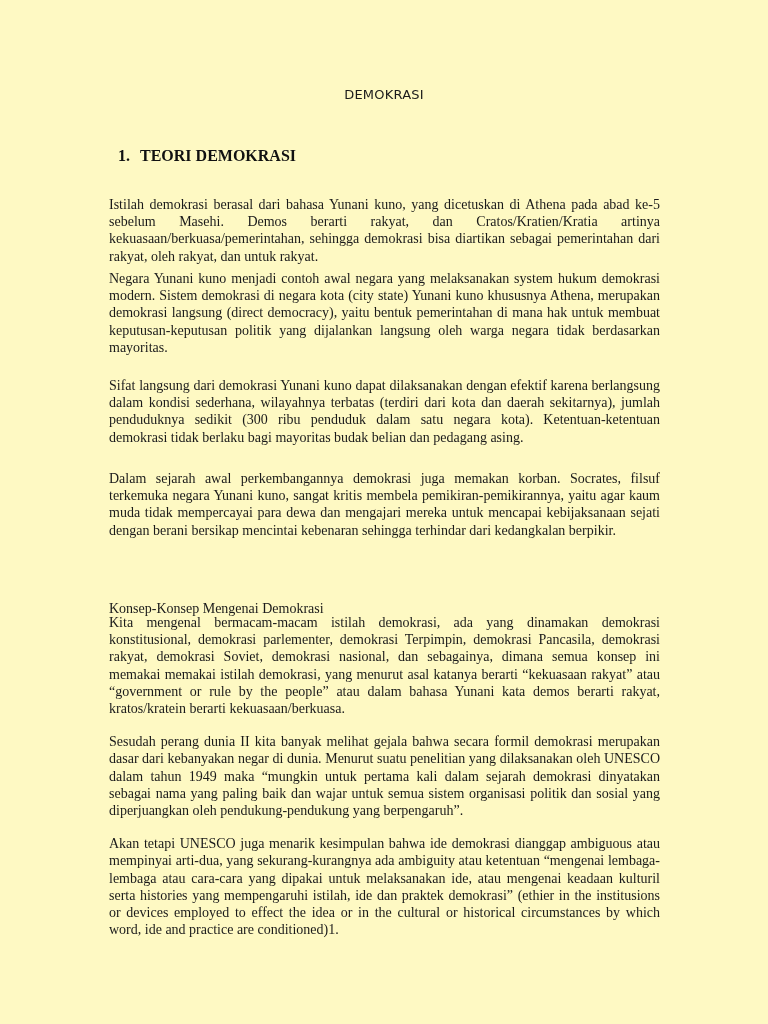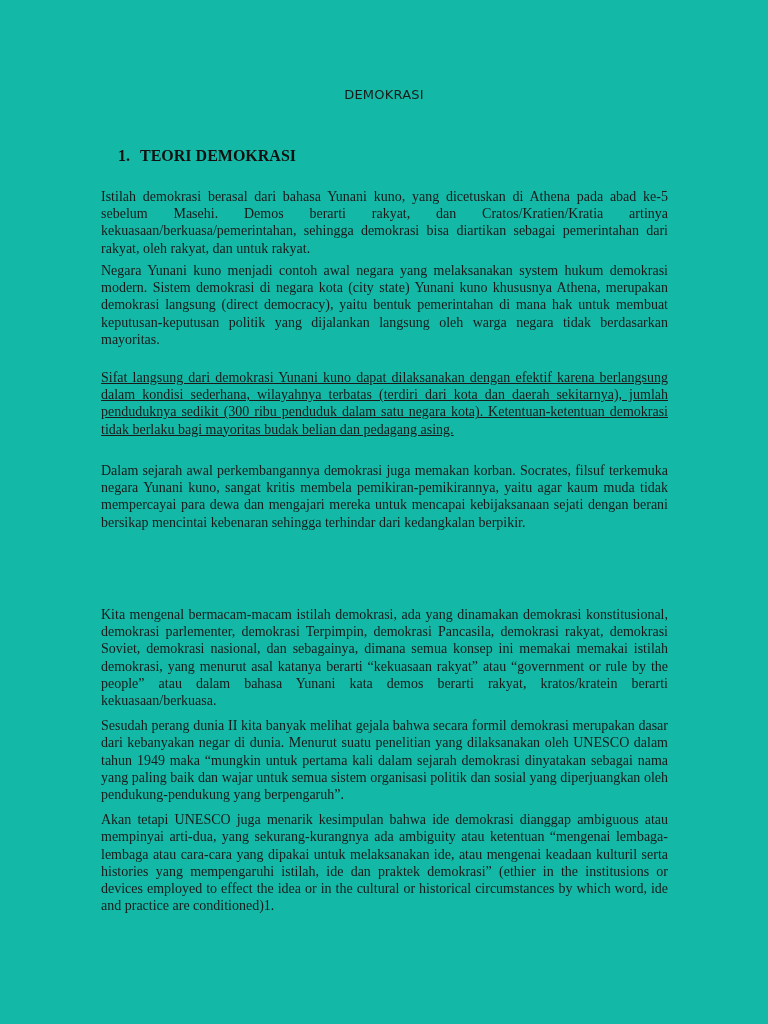--- a/index.html
+++ b/index.html
@@ -12,21 +12,21 @@
       height: 1024px;
       position: relative;
       overflow: hidden;
       color: #1a1a1a;
     }
     .page {
       position: absolute;
       left: 0; top: 0;
       width: 768px;
       height: 1024px;
-      background: #14b8a6;
+      background: #fef9c3;
     }
     .doc-title {
       position: absolute;
       top: 87px;
       left: 0;
       width: 768px;
       text-align: center;
       font-family: "DejaVu Sans", sans-serif;
       font-size: 13px;
       letter-spacing: 0.2px;
@@ -48,26 +48,26 @@
     .body {
       position: absolute;
       left: 93px;
       width: 583px;
       font-family: "Liberation Serif", serif;
       font-size: 14px;
       line-height: 17.2px;
       color: #1a1a1a;
     }
     .body p {
-      margin: 8px;
+      margin: 16px;
       text-align: justify;
     }
     #p1 { top: 180px; }
     #p2 { top: 254px; }
-    #p3 { top: 361px; text-decoration: underline; }
+    #p3 { top: 361px; }
     #p4 { top: 454px; }
     #sub { top: 584px; }
     #p5 { top: 598px; }
     .subheading {
       margin: 0;
     }
   </style>
 </head>
 <body>
 
@@ -88,20 +88,23 @@
   </div>
 
   <div class="body" id="p3">
     <p>Sifat langsung dari demokrasi Yunani kuno dapat dilaksanakan dengan efektif karena berlangsung dalam kondisi sederhana, wilayahnya terbatas (terdiri dari kota dan daerah sekitarnya), jumlah penduduknya sedikit (300 ribu penduduk dalam satu negara kota). Ketentuan-ketentuan demokrasi tidak berlaku bagi mayoritas budak belian dan pedagang asing.</p>
   </div>
 
   <div class="body" id="p4">
     <p>Dalam sejarah awal perkembangannya demokrasi juga memakan korban. Socrates, filsuf terkemuka negara Yunani kuno, sangat kritis membela pemikiran-pemikirannya, yaitu agar kaum muda tidak mempercayai para dewa dan mengajari mereka untuk mencapai kebijaksanaan sejati dengan berani bersikap mencintai kebenaran sehingga terhindar dari kedangkalan berpikir.</p>
   </div>
 
+  <div class="body" id="sub">
+    <p class="subheading">Konsep-Konsep Mengenai Demokrasi</p>
+  </div>
 
   <div class="body" id="p5">
     <p>Kita mengenal bermacam-macam istilah demokrasi, ada yang dinamakan demokrasi konstitusional, demokrasi parlementer, demokrasi Terpimpin, demokrasi Pancasila, demokrasi rakyat, demokrasi Soviet, demokrasi nasional, dan sebagainya, dimana semua konsep ini memakai memakai istilah demokrasi, yang menurut asal katanya berarti “kekuasaan rakyat” atau “government or rule by the people” atau dalam bahasa Yunani kata demos berarti rakyat, kratos/kratein berarti kekuasaan/berkuasa.</p>
     <p>Sesudah perang dunia II kita banyak melihat gejala bahwa secara formil demokrasi merupakan dasar dari kebanyakan negar di dunia. Menurut suatu penelitian yang dilaksanakan oleh UNESCO dalam tahun 1949 maka “mungkin untuk pertama kali dalam sejarah demokrasi dinyatakan sebagai nama yang paling baik dan wajar untuk semua sistem organisasi politik dan sosial yang diperjuangkan oleh pendukung-pendukung yang berpengaruh”.</p>
     <p>Akan tetapi UNESCO juga menarik kesimpulan bahwa ide demokrasi dianggap ambiguous atau mempinyai arti-dua, yang sekurang-kurangnya ada ambiguity atau ketentuan “mengenai lembaga-lembaga atau cara-cara yang dipakai untuk melaksanakan ide, atau mengenai keadaan kulturil serta histories yang mempengaruhi istilah, ide dan praktek demokrasi” (ethier in the institusions or devices employed to effect the idea or in the cultural or historical circumstances by which word, ide and practice are conditioned)1.</p>
   </div>
 
 </div>
 
 </body></html>

